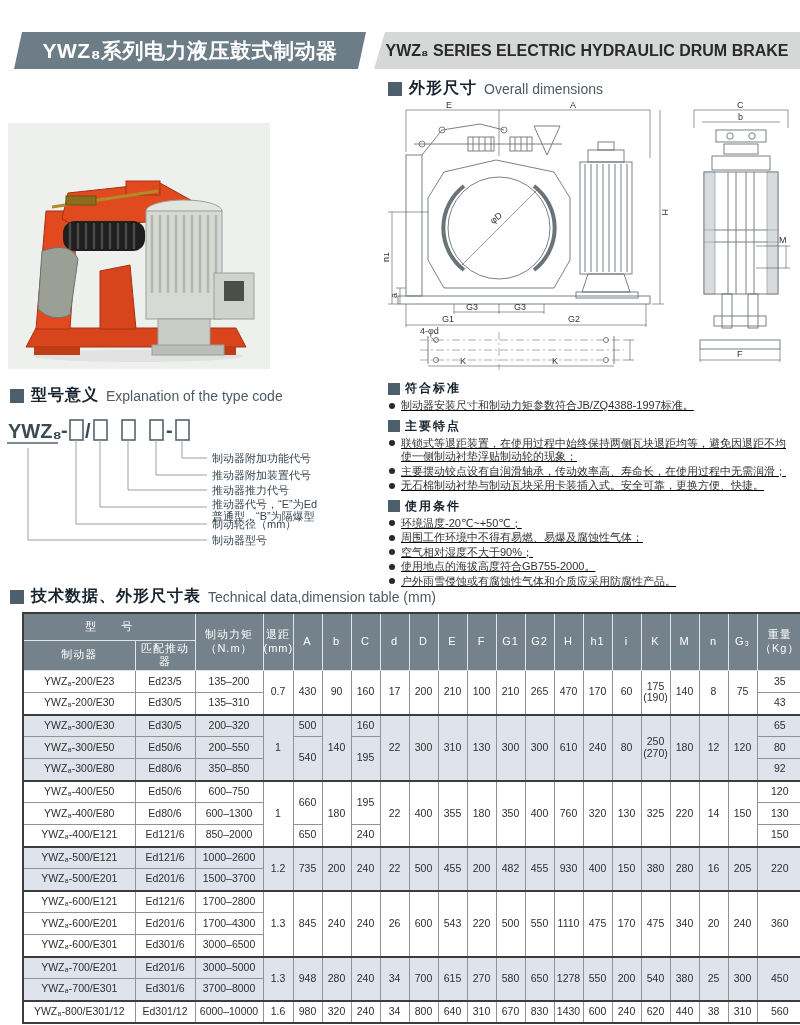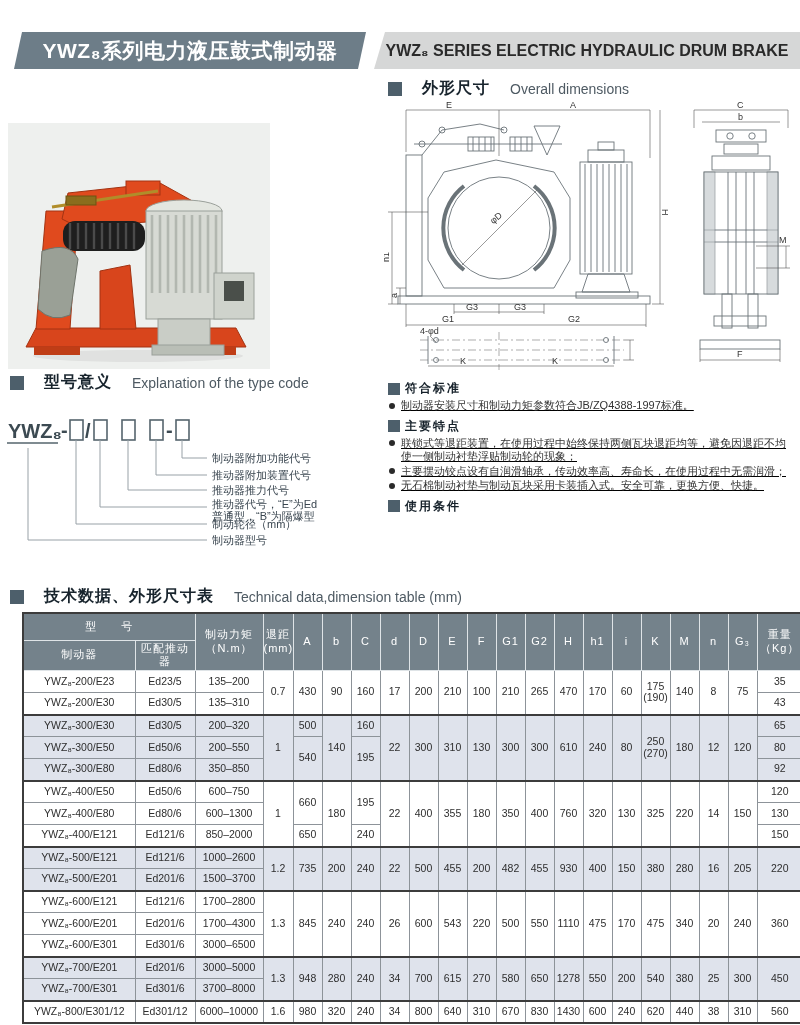--- a/index.html
+++ b/index.html
@@ -11,21 +11,21 @@
   .hdr-left { position:absolute; left:14px; top:8px; width:352px; height:37px; background:#6d7d88;
     clip-path:polygon(8px 0, 100% 0, calc(100% - 8px) 100%, 0 100%);
     display:flex; align-items:center; justify-content:center; }
   .hdr-left span { color:#fff; font-weight:bold; font-size:21px; letter-spacing:0.5px; }
   .hdr-right { position:absolute; left:374px; top:8px; width:426px; height:37px; background:#d6d7d7;
     clip-path:polygon(11px 0, 100% 0, 100% 100%, 0 100%);
     display:flex; align-items:center; justify-content:center; }
   .hdr-right span { color:#2a2a2a; font-weight:bold; font-size:16px; }
 
   
-  .sec-h { position:absolute; display:flex; align-items:center; gap:20px; }
+  .sec-h { position:absolute; display:flex; align-items:center; gap:7px; }
   .sec-h .sq { width:14px; height:14px; background:#4d5f6b; flex:0 0 auto; }
   .sec-h .cn { font-size:16px; font-weight:bold; color:#18242d; letter-spacing:1px; }
   .sec-h .en { font-size:14px; color:#4e5a63; }
 
   
   #photo-box { position:absolute; left:8px; top:99px; width:262px; height:246px; background:#eef0ee; }
   #photo-box svg { display:block; }
 
   
   #drawing-box { position:absolute; left:384px; top:76px; width:412px; height:278px; }
@@ -274,21 +274,21 @@
         <text class="dim-txt" x="76" y="264">K</text>
         <text class="dim-txt" x="168" y="264">K</text>
         <text class="dim-txt" x="353" y="8">C</text>
         <text class="dim-txt" x="354" y="20">b</text>
         <text class="dim-txt" x="395" y="143">M</text>
         <text class="dim-txt" x="353" y="257">F</text>
       </g>
     </svg>
   </div>
 
-  <div class="sec-h" style="left:10px; top:348px;">
+  <div class="sec-h" style="left:10px; top:361px;">
     <span class="sq"></span>
     <span class="cn">型号意义</span>
     <span class="en">Explanation of the type code</span>
   </div>
 
   <div id="typecode-box">
     <svg width="376" height="176" viewBox="0 0 376 176">
       <text class="tc-txt" x="6" y="26">YWZ₈</text>
       <line x1="5" y1="31" x2="56" y2="31" stroke="#55646d" stroke-width="1.4"></line>
       <text class="tc-txt" x="59" y="25">-</text>
@@ -331,20 +331,27 @@
     </div>
     <ul class="blist">
       <li>联锁式等退距装置，在使用过程中始终保持两侧瓦块退距均等，避免因退距不均使一侧制动衬垫浮贴制动轮的现象；</li>
       <li>主要摆动铰点设有自润滑轴承，传动效率高、寿命长，在使用过程中无需润滑；</li>
       <li>无石棉制动衬垫与制动瓦块采用卡装插入式。安全可靠，更换方便、快捷。</li>
     </ul>
     <div class="mini-h">
       <span class="msq"></span>
       <span class="mt">使用条件</span>
     </div>
+    <ul class="blist">
+      <li>环境温度-20℃~+50℃；</li>
+      <li>周围工作环境中不得有易燃、易爆及腐蚀性气体；</li>
+      <li>空气相对湿度不大于90%；</li>
+      <li>使用地点的海拔高度符合GB755-2000。</li>
+      <li>户外雨雪侵蚀或有腐蚀性气体和介质应采用防腐性产品。</li>
+    </ul>
   </div>
 
   <div class="sec-h" id="table-heading">
     <span class="sq"></span>
     <span class="cn">技术数据、外形尺寸表</span>
     <span class="en">Technical data,dimension table (mm)</span>
   </div>
 
   <table id="spec-table">
     <colgroup>

